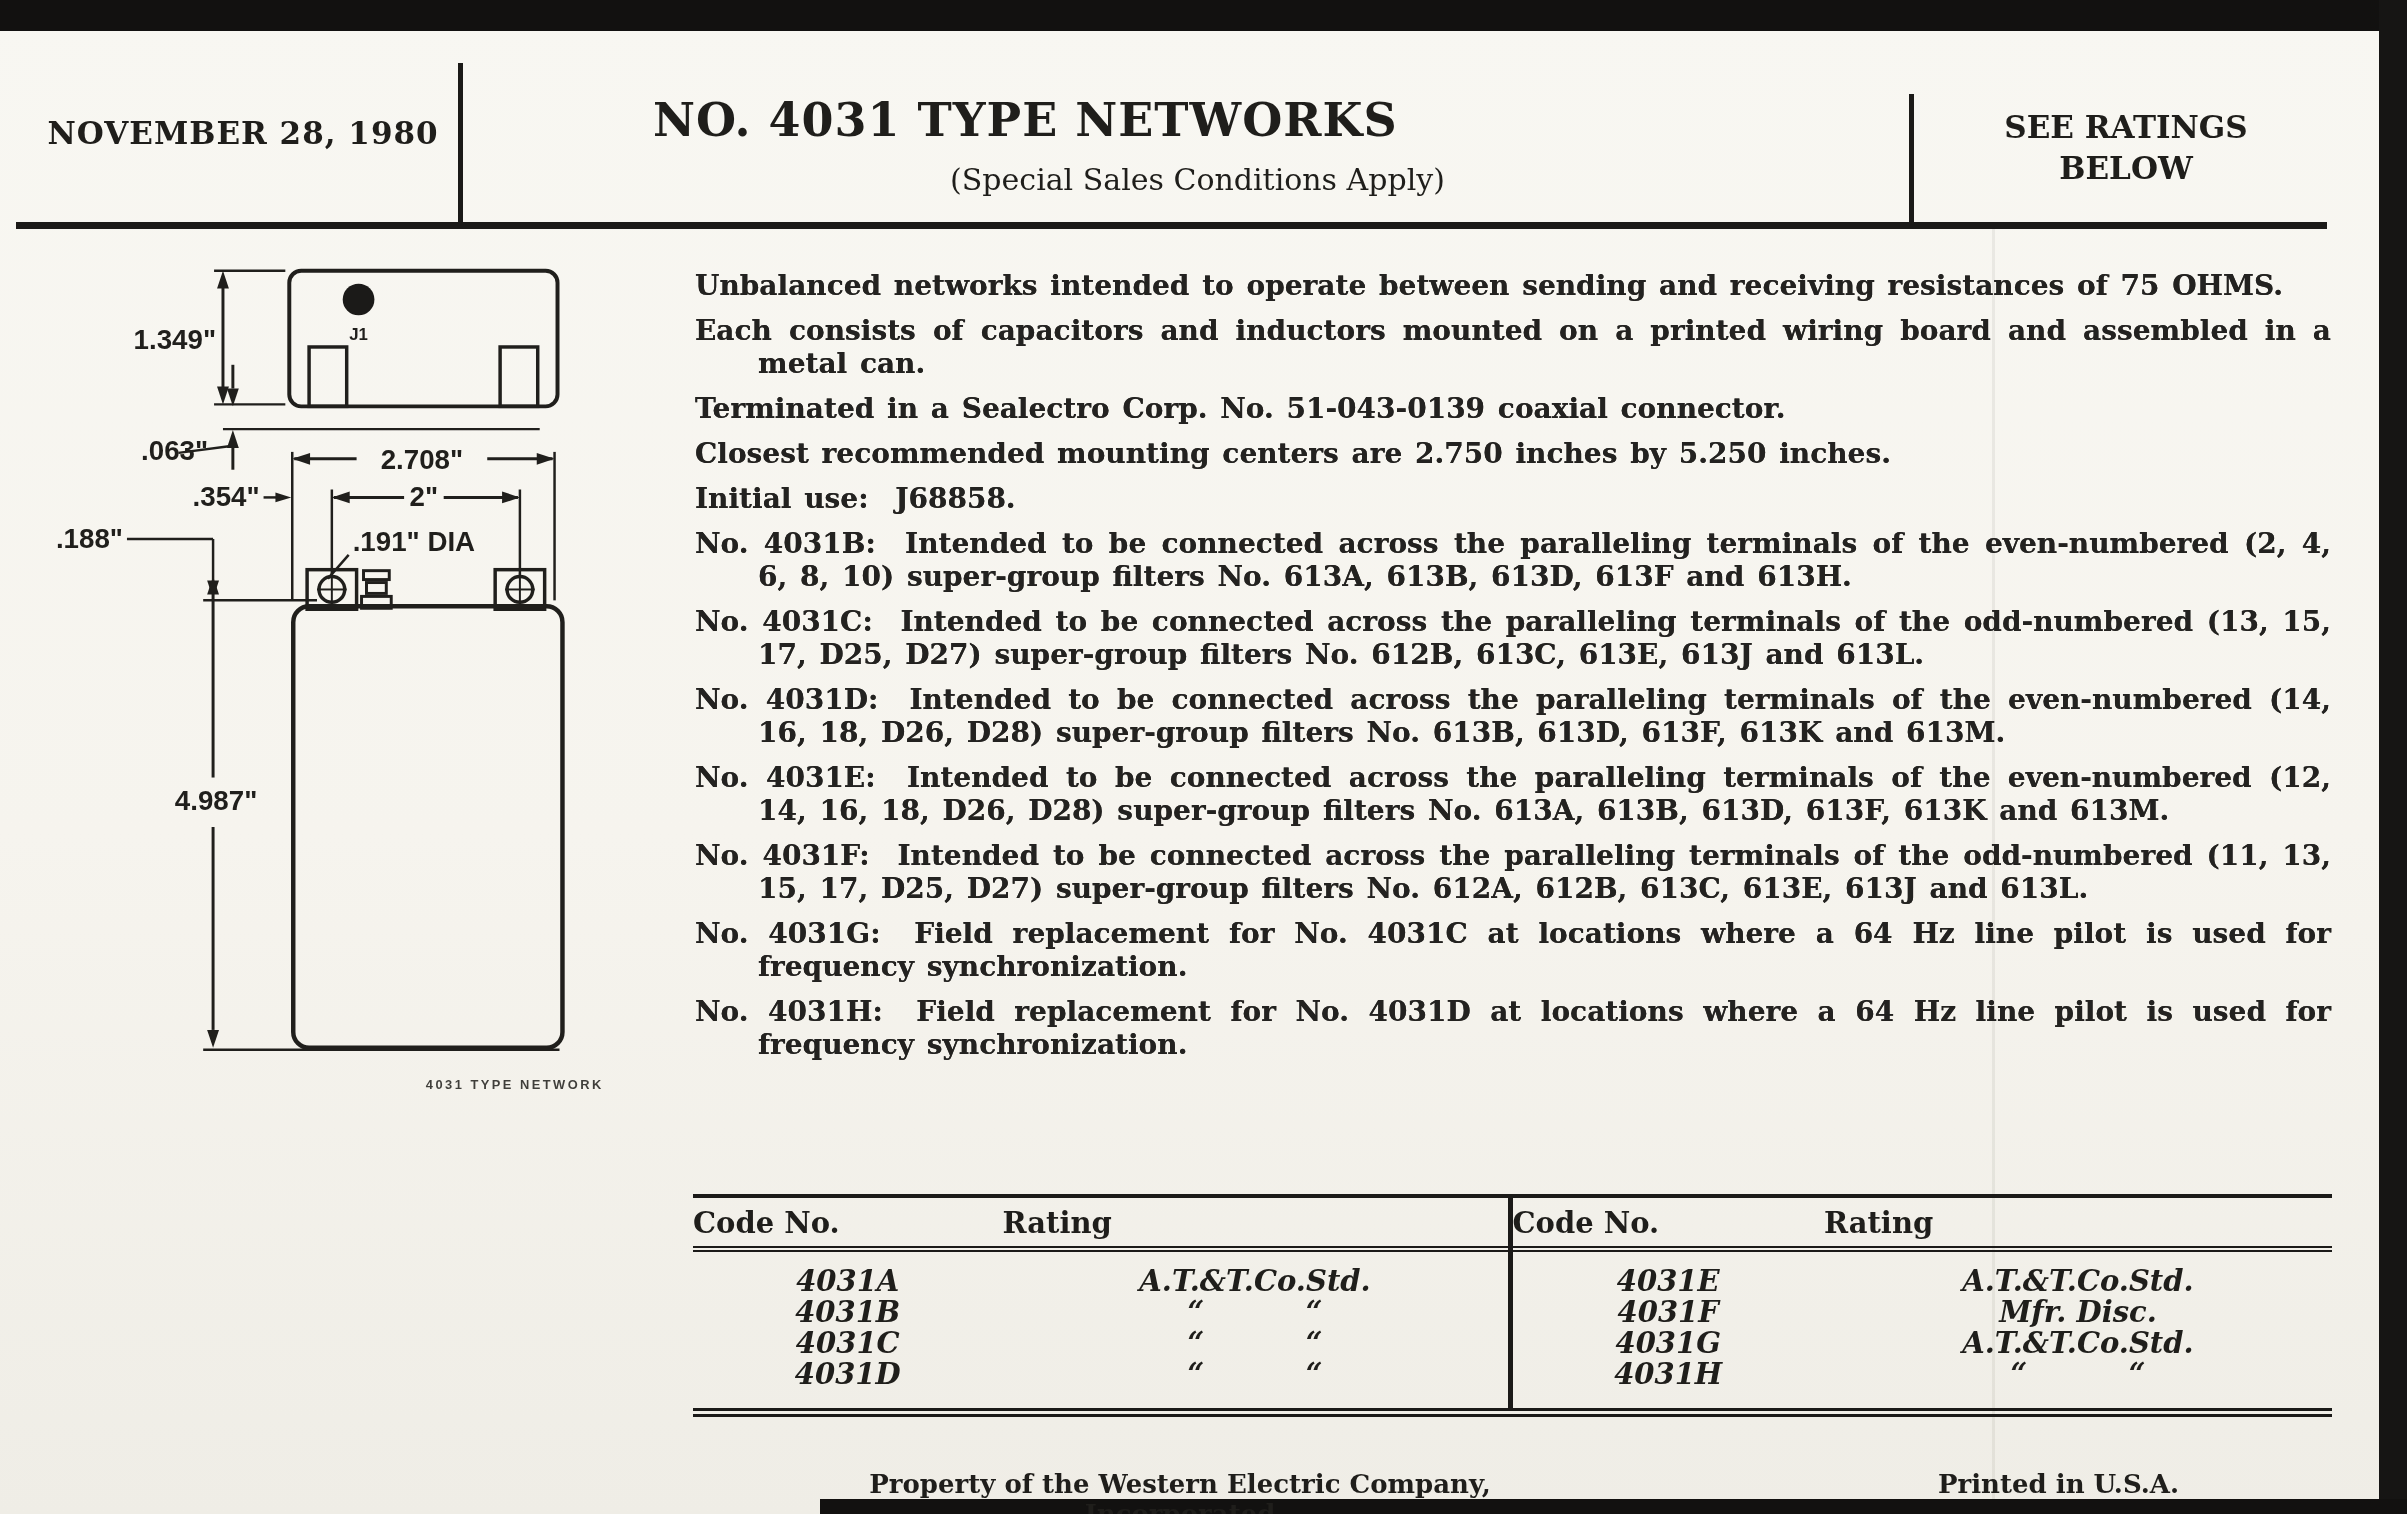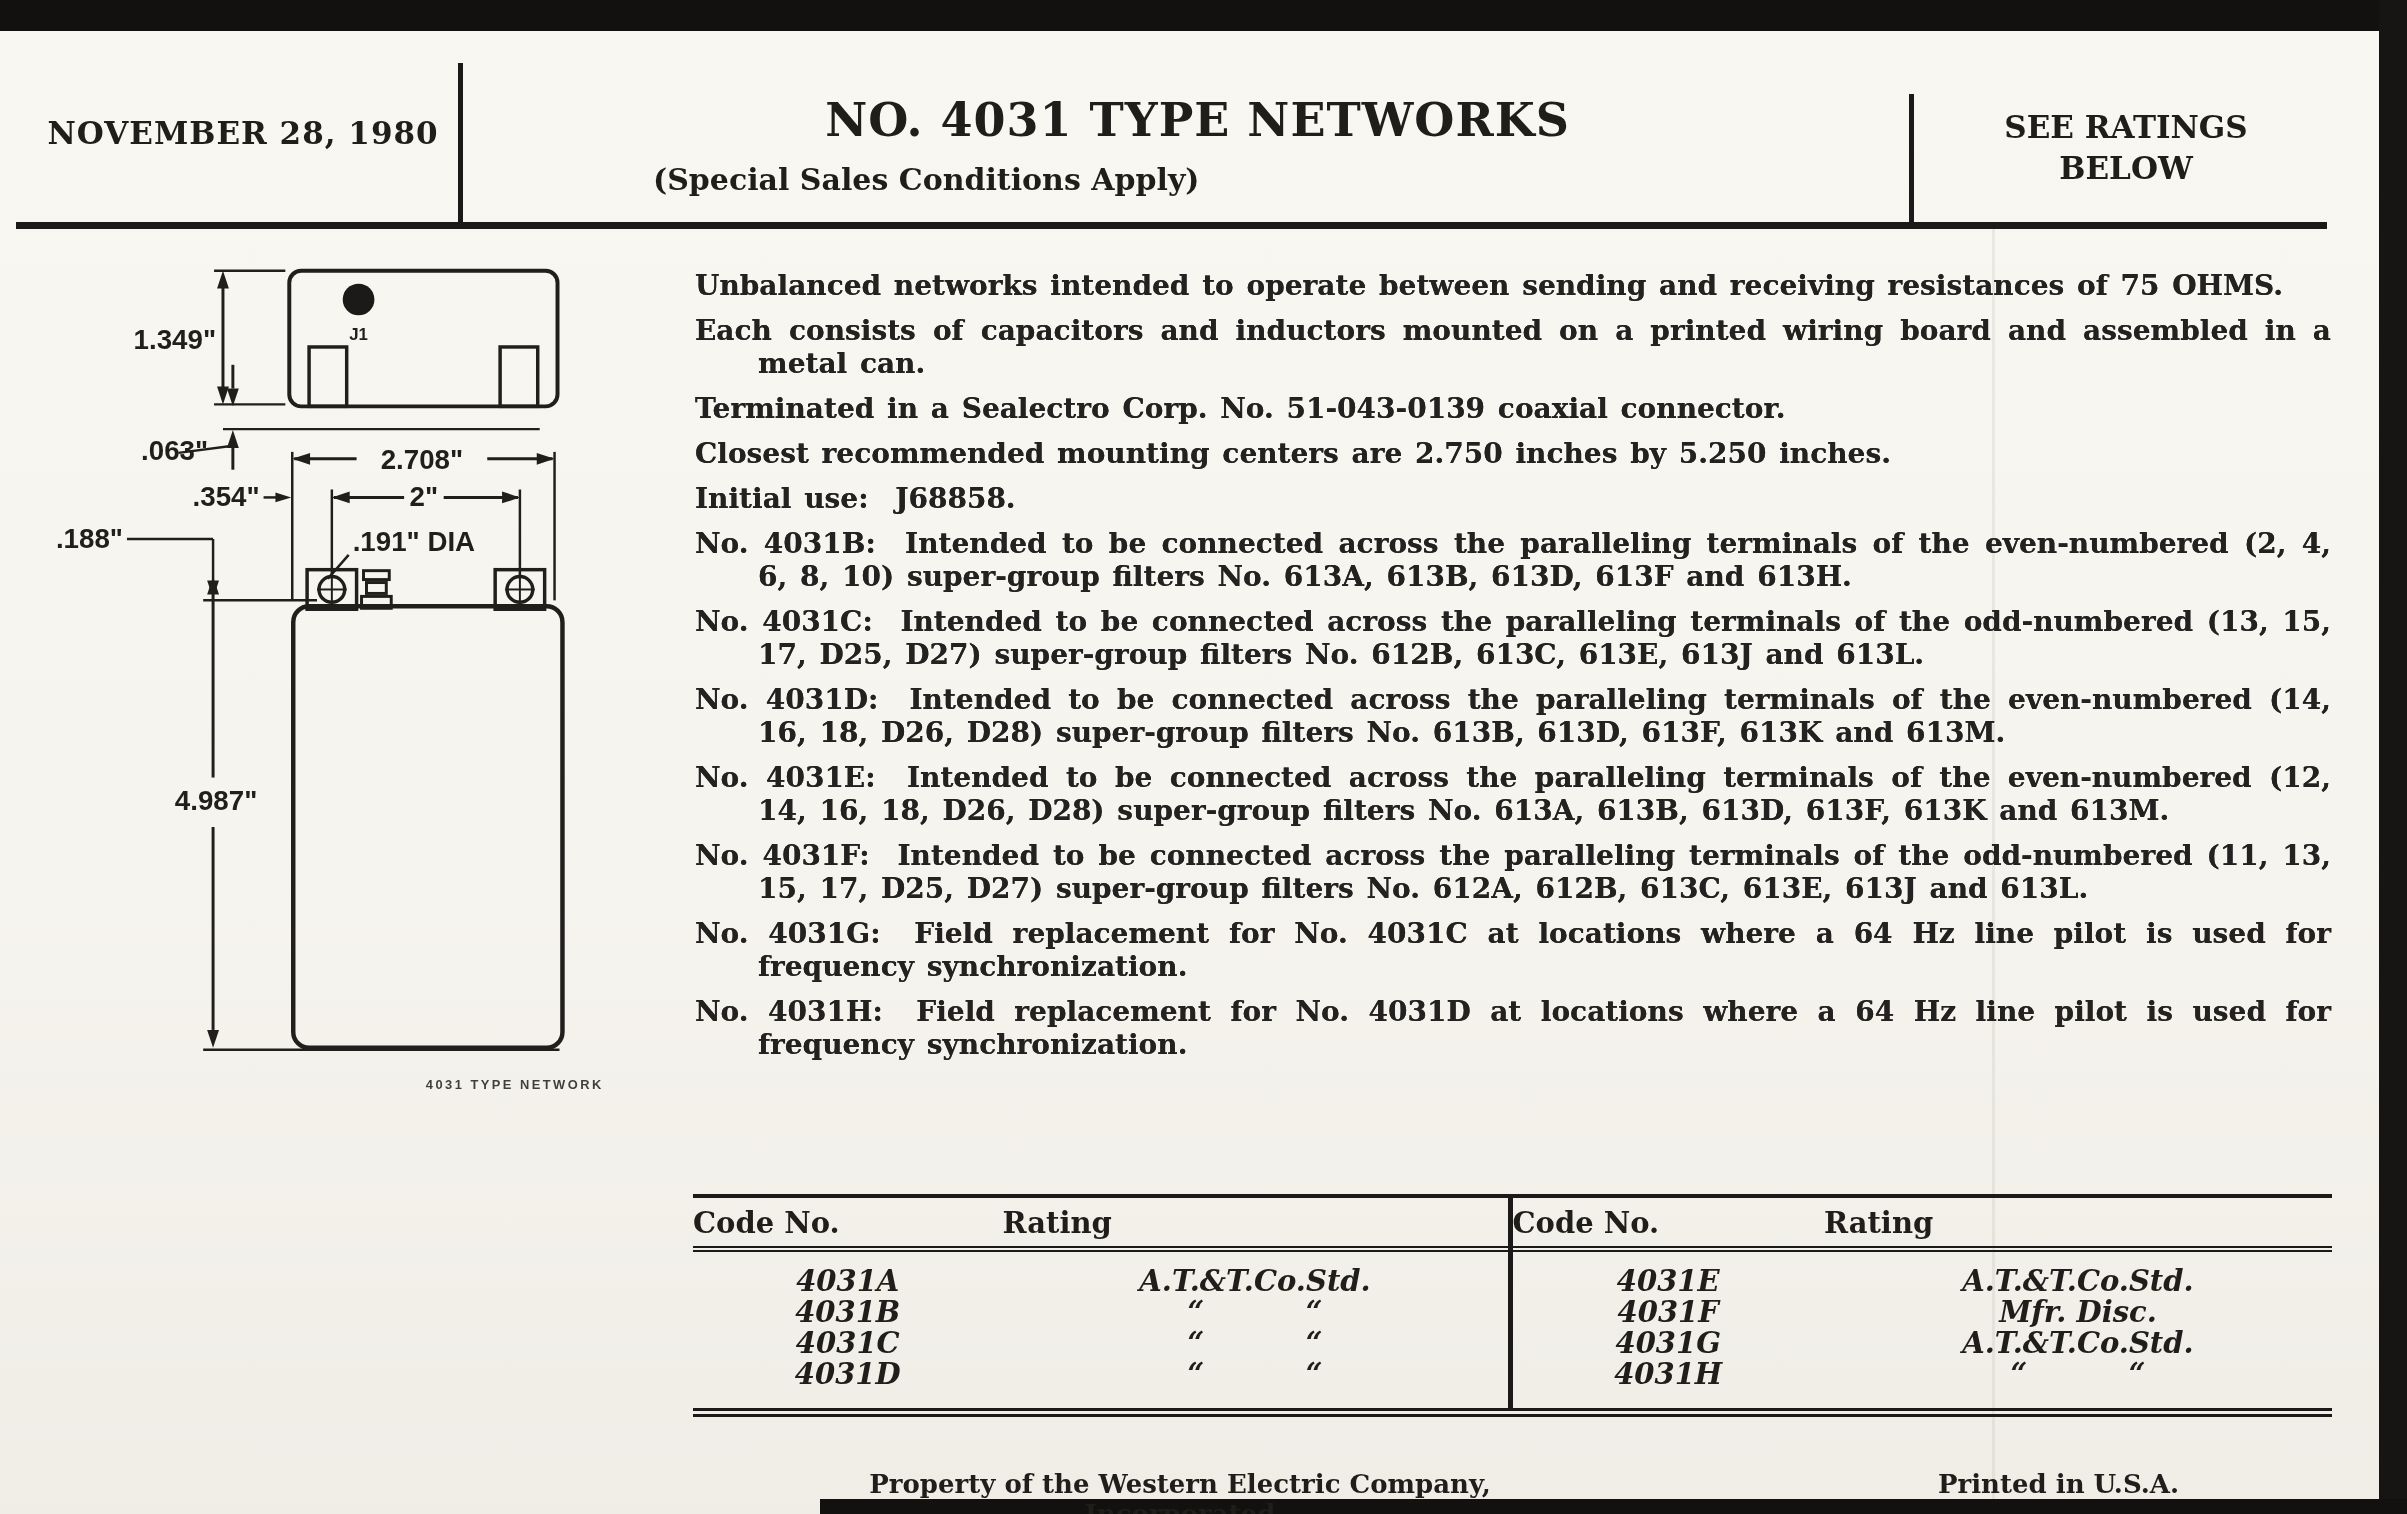--- a/index.html
+++ b/index.html
@@ -11,24 +11,24 @@
   .bar-top{position:absolute;left:0;top:0;width:2408px;height:31px;background:#121110;}
   .bar-right{position:absolute;right:0;top:0;width:29px;height:1515px;background:#161514;}
   .bar-bottom{position:absolute;left:820px;top:1499px;width:1588px;height:16px;background:#121110;}
   .streak{position:absolute;left:1992px;top:228px;width:3px;height:1271px;background:rgba(60,55,45,.07);}
 
   
   .date{position:absolute;left:28px;top:115px;width:430px;text-align:center;
         font-size:31px;font-weight:bold;letter-spacing:1px;}
   .vdiv1{position:absolute;left:458px;top:63px;width:5px;height:161px;background:#1b1a18;}
   .vdiv2{position:absolute;left:1909px;top:94px;width:5px;height:132px;background:#1b1a18;}
-  .title{position:absolute;left:653px;top:93px;width:1089px;text-align:center;
+  .title{position:absolute;left:653px;top:93px;width:1089px;
          font-size:46px;font-weight:bold;letter-spacing:1px;}
-  .subtitle{position:absolute;left:653px;top:162px;width:1089px;text-align:left;
-            font-size:30px;font-weight:bold;}
+  .subtitle{position:absolute;left:653px;top:162px;width:1089px;text-align:center;
+            font-size:30px;font-weight:normal;}
   .ratings-note{position:absolute;left:1955px;top:107px;width:342px;text-align:center;
                 font-size:31px;font-weight:bold;line-height:41px;}
   .hrule{position:absolute;left:16px;top:222px;width:2311px;height:7px;background:#1b1a18;}
 
   
   .bodycol{position:absolute;left:695px;top:257px;width:1636px;}
   .bodycol p{
     margin:12px 0 12px 0;font-size:28px;font-weight:bold;line-height:33px;
     text-align:justify;padding-left:63px;text-indent:-63px;word-spacing:3px;
     color:#232220;text-shadow:0 0 0.6px rgba(30,28,24,.8);

